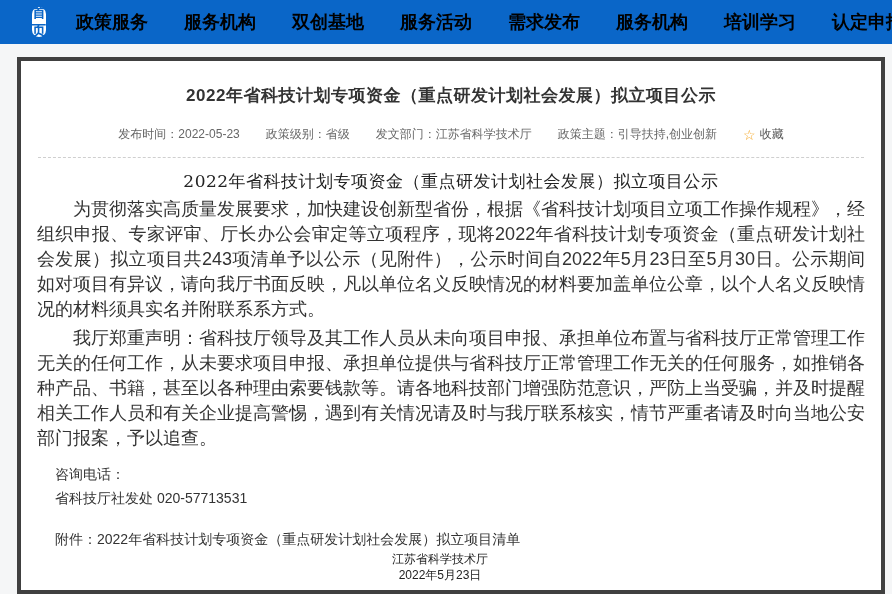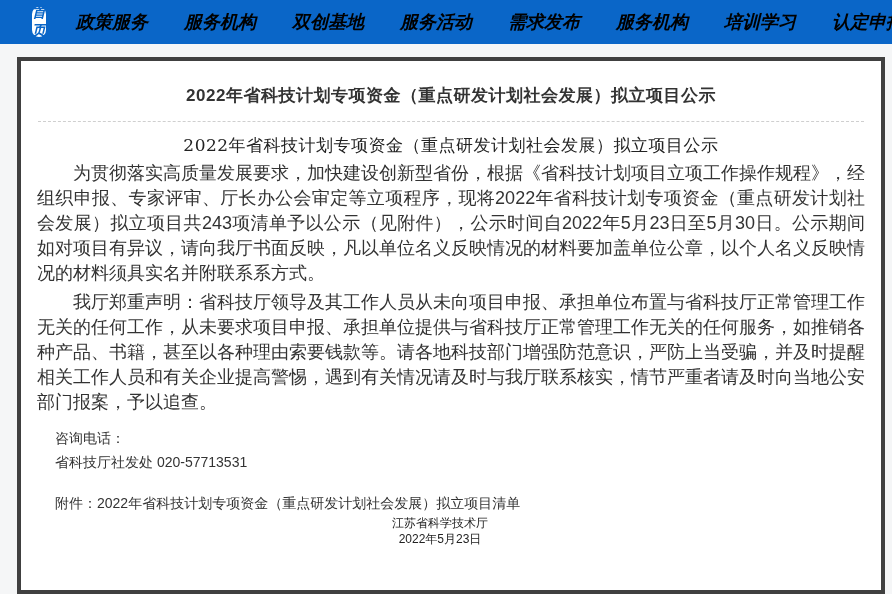--- a/index.html
+++ b/index.html
@@ -10,21 +10,20 @@
     color:#333;
   }
   
   .nav {
     height:44px;
     background:#0a66c8;
     display:flex;
     align-items:center;
     padding-left:32px;
     gap:24px;
-    font-style:italic;
   }
   .nav-pill {
     background:#ffffff;
     color:#0a66c8;
     border-radius:16px;
     width:86px;
     height:30px;
     display:flex;
     align-items:center;
     justify-content:center;
@@ -131,20 +130,30 @@
   <div class="nav-item">需求发布</div>
   <div class="nav-item">服务机构</div>
   <div class="nav-item">培训学习</div>
   <div class="nav-item">认定申报</div>
 </nav>
 
 <main class="card">
 
   <h1 class="page-title">2022年省科技计划专项资金（重点研发计划社会发展）拟立项目公示</h1>
 
+  <div class="meta-row">
+    <span>发布时间：2022-05-23</span>
+    <span>政策级别：省级</span>
+    <span>发文部门：江苏省科学技术厅</span>
+    <span>政策主题：引导扶持,创业创新</span>
+    <span class="favorite">
+      <span class="star-icon">☆</span>
+      <span>收藏</span>
+    </span>
+  </div>
 
   <div class="divider"></div>
 
   <article class="article">
 
     <h2 class="doc-title">2022年省科技计划专项资金（重点研发计划社会发展）拟立项目公示</h2>
 
     <p class="body-para">为贯彻落实高质量发展要求，加快建设创新型省份，根据《省科技计划项目立项工作操作规程》，经组织申报、专家评审、厅长办公会审定等立项程序，现将2022年省科技计划专项资金（重点研发计划社会发展）拟立项目共243项清单予以公示（见附件），公示时间自2022年5月23日至5月30日。公示期间如对项目有异议，请向我厅书面反映，凡以单位名义反映情况的材料要加盖单位公章，以个人名义反映情况的材料须具实名并附联系系方式。</p>
     <p class="body-para">我厅郑重声明：省科技厅领导及其工作人员从未向项目申报、承担单位布置与省科技厅正常管理工作无关的任何工作，从未要求项目申报、承担单位提供与省科技厅正常管理工作无关的任何服务，如推销各种产品、书籍，甚至以各种理由索要钱款等。请各地科技部门增强防范意识，严防上当受骗，并及时提醒相关工作人员和有关企业提高警惕，遇到有关情况请及时与我厅联系核实，情节严重者请及时向当地公安部门报案，予以追查。</p>
 

